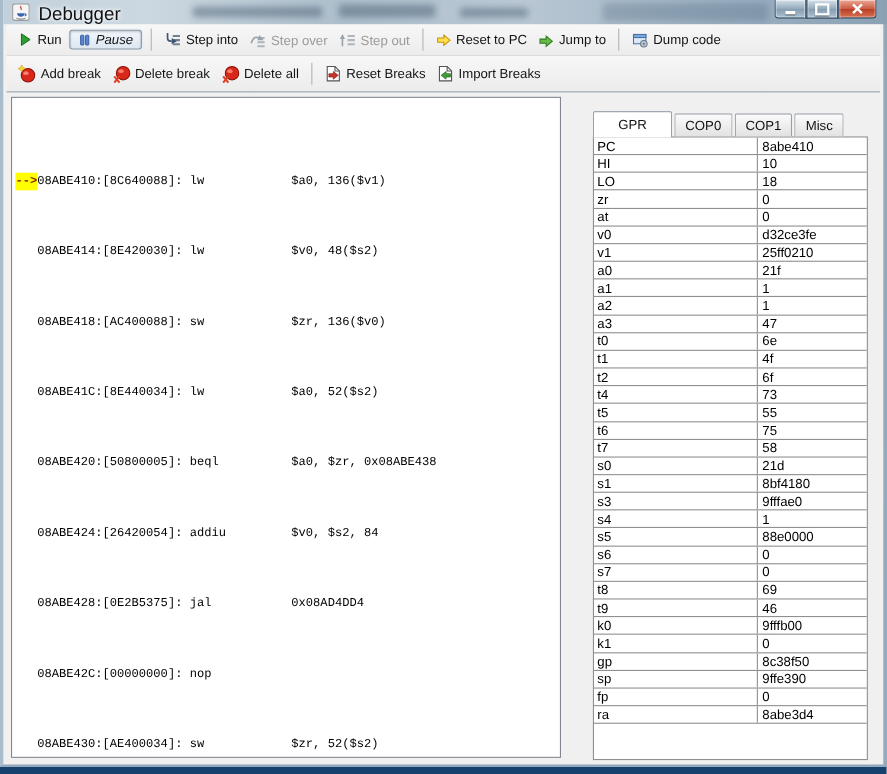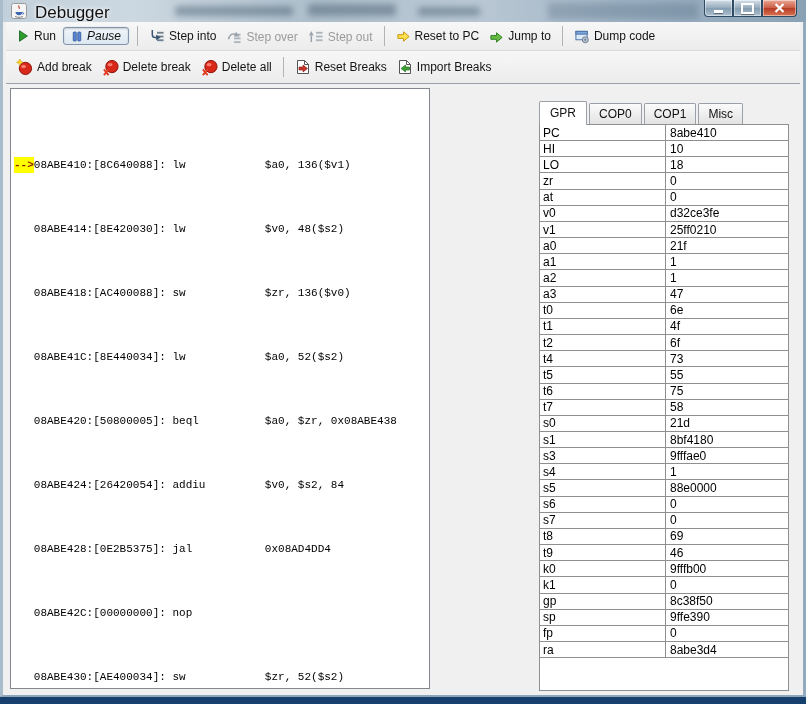--- a/index.html
+++ b/index.html
@@ -55,51 +55,51 @@
   .tbtn.disabled{color:#9b9b9b;align-items:flex-end;}
   .pressed{
     border:1px solid #8494a4;border-radius:3px;background:linear-gradient(#f0f5fa,#dde8f2);
     box-shadow:inset 0 1px 2px rgba(0,0,0,.18),0 0 0 1px #e8eef5;
     padding:1px 7px;margin:0 2px;font-style:italic;
   }
   .tsep{width:1px;height:20px;background:#b3b3b3;margin:0 6px;}
   .icon{display:inline-flex;align-items:center;justify-content:center;}
   
   .disasm{
-    position:absolute;left:7px;top:88px;width:420px;height:601px;
+    position:absolute;left:7px;top:88px;width:500px;height:601px;
     background:#fff;border:1px solid #82878f;box-sizing:border-box;
     font-family:"Liberation Mono",monospace;font-size:11px;line-height:16px;
     padding:4px 0 0 3px;white-space:pre;overflow:hidden;color:#000;
   }
   .dline{height:16px;}
   .marker{display:inline-block;width:3ch;}
   .marker.cur{background:#ffff00;color:#8b1a00;font-weight:bold;}
   .mn{display:inline-block;width:14ch;}
   .extra{color:#9a9a9a;padding-left:8px;}
   
   .tabs{
     position:absolute;left:536px;top:101px;display:flex;align-items:flex-end;height:23px;z-index:2;
   }
   .tab{
     font-size:12px;color:#111;border:1px solid #9aa0a8;border-bottom:none;
     background:linear-gradient(#fbfbfb,#e2e2e2);padding:3px 9px 3px;margin-right:2px;
     border-radius:2px 2px 0 0;
   }
   .tab.active{
-    background:#fff;padding:4px 10px 5px;margin-bottom:-1px;position:relative;z-index:3;
+    background:#fff;padding:4px 22px 5px;margin-bottom:-1px;position:relative;z-index:3;
   }
   .regtable{
     position:absolute;left:536px;top:124px;width:250px;height:567px;
     background:#fff;border:1px solid #8f8f8f;box-sizing:border-box;overflow:hidden;
   }
   .regrow{
     height:16.17px;display:flex;box-sizing:border-box;border-bottom:1px solid #8f8f8f;
     font-size:12px;color:#000;align-items:center;
   }
-  .regname{width:126px;border-right:1px solid #8f8f8f;padding-left:3px;box-sizing:border-box;height:100%;display:flex;align-items:center;}
+  .regname{width:149px;border-right:1px solid #8f8f8f;padding-left:3px;box-sizing:border-box;height:100%;display:flex;align-items:center;}
   .regval{flex:1;padding-left:4px;}
 </style>
 </head>
 <body>
 
 <div class="window">
 
   <div class="titlebar">
     <div class="blob b1"></div>
     <div class="blob b2"></div>

